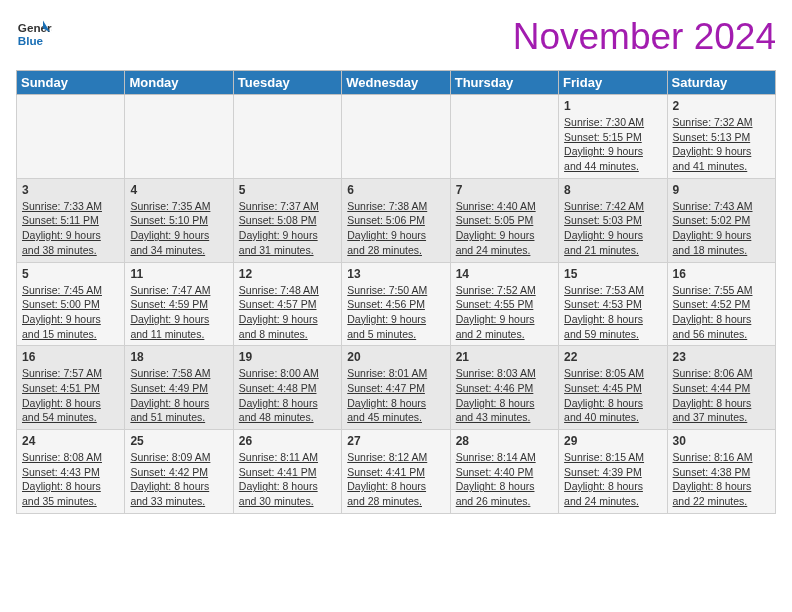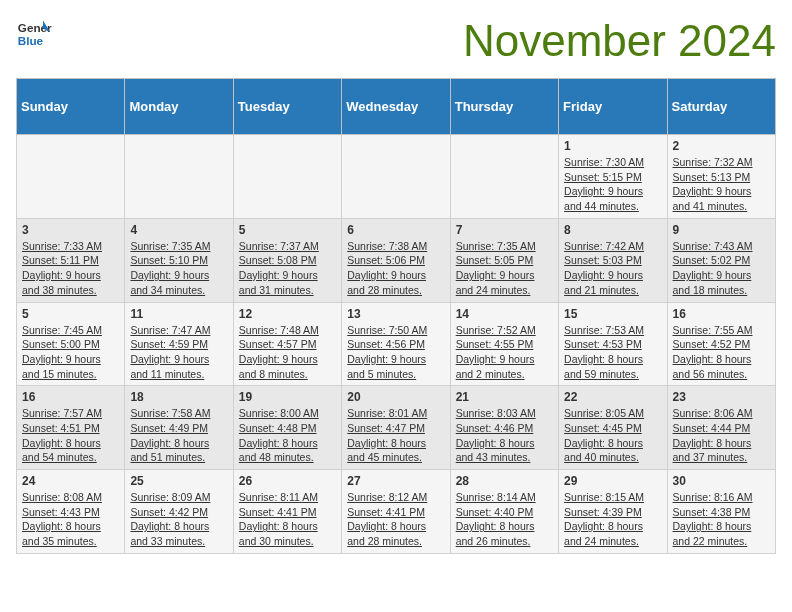--- a/index.html
+++ b/index.html
@@ -22,39 +22,39 @@
       gap: 4px;
     }
     .logo-icon {
       width: 36px;
       height: 36px;
     }
     .title-area {
       text-align: right;
     }
     .month-title {
-      font-size: 44px;
+      font-size: 37px;
       font-weight: normal;
-      color: #4d7c0f;
+      color: #a21caf;
     }
     .location {
       font-size: 14px;
       color: #555;
     }
     table {
       width: 100%;
       border-collapse: collapse;
       table-layout: fixed;
     }
     thead tr th {
       background-color: #2979b8;
       color: #fff;
       font-size: 13px;
       font-weight: bold;
-      padding: 20px 4px;
+      padding: 4px 4px;
       text-align: left;
       border: 1px solid #c0c0c0;
     }
     tbody tr td {
       vertical-align: top;
       border: 1px solid #d0d0d0;
       padding: 4px 5px;
       font-size: 10.5px;
       color: #333;
       height: 80px;
@@ -154,21 +154,21 @@
         </td>
         <td>
           <span class="day-number">6</span>
           <div class="day-info">Sunrise: 7:38 AM
 Sunset: 5:06 PM
 Daylight: 9 hours
 and 28 minutes.</div>
         </td>
         <td>
           <span class="day-number">7</span>
-          <div class="day-info">Sunrise: 7:35 AM
+          <div class="day-info">Sunrise: 4:40 AM
 Sunset: 5:05 PM
 Daylight: 9 hours
 and 24 minutes.</div>
         </td>
         <td>
           <span class="day-number">8</span>
           <div class="day-info">Sunrise: 7:42 AM
 Sunset: 5:03 PM
 Daylight: 9 hours
 and 21 minutes.</div>

